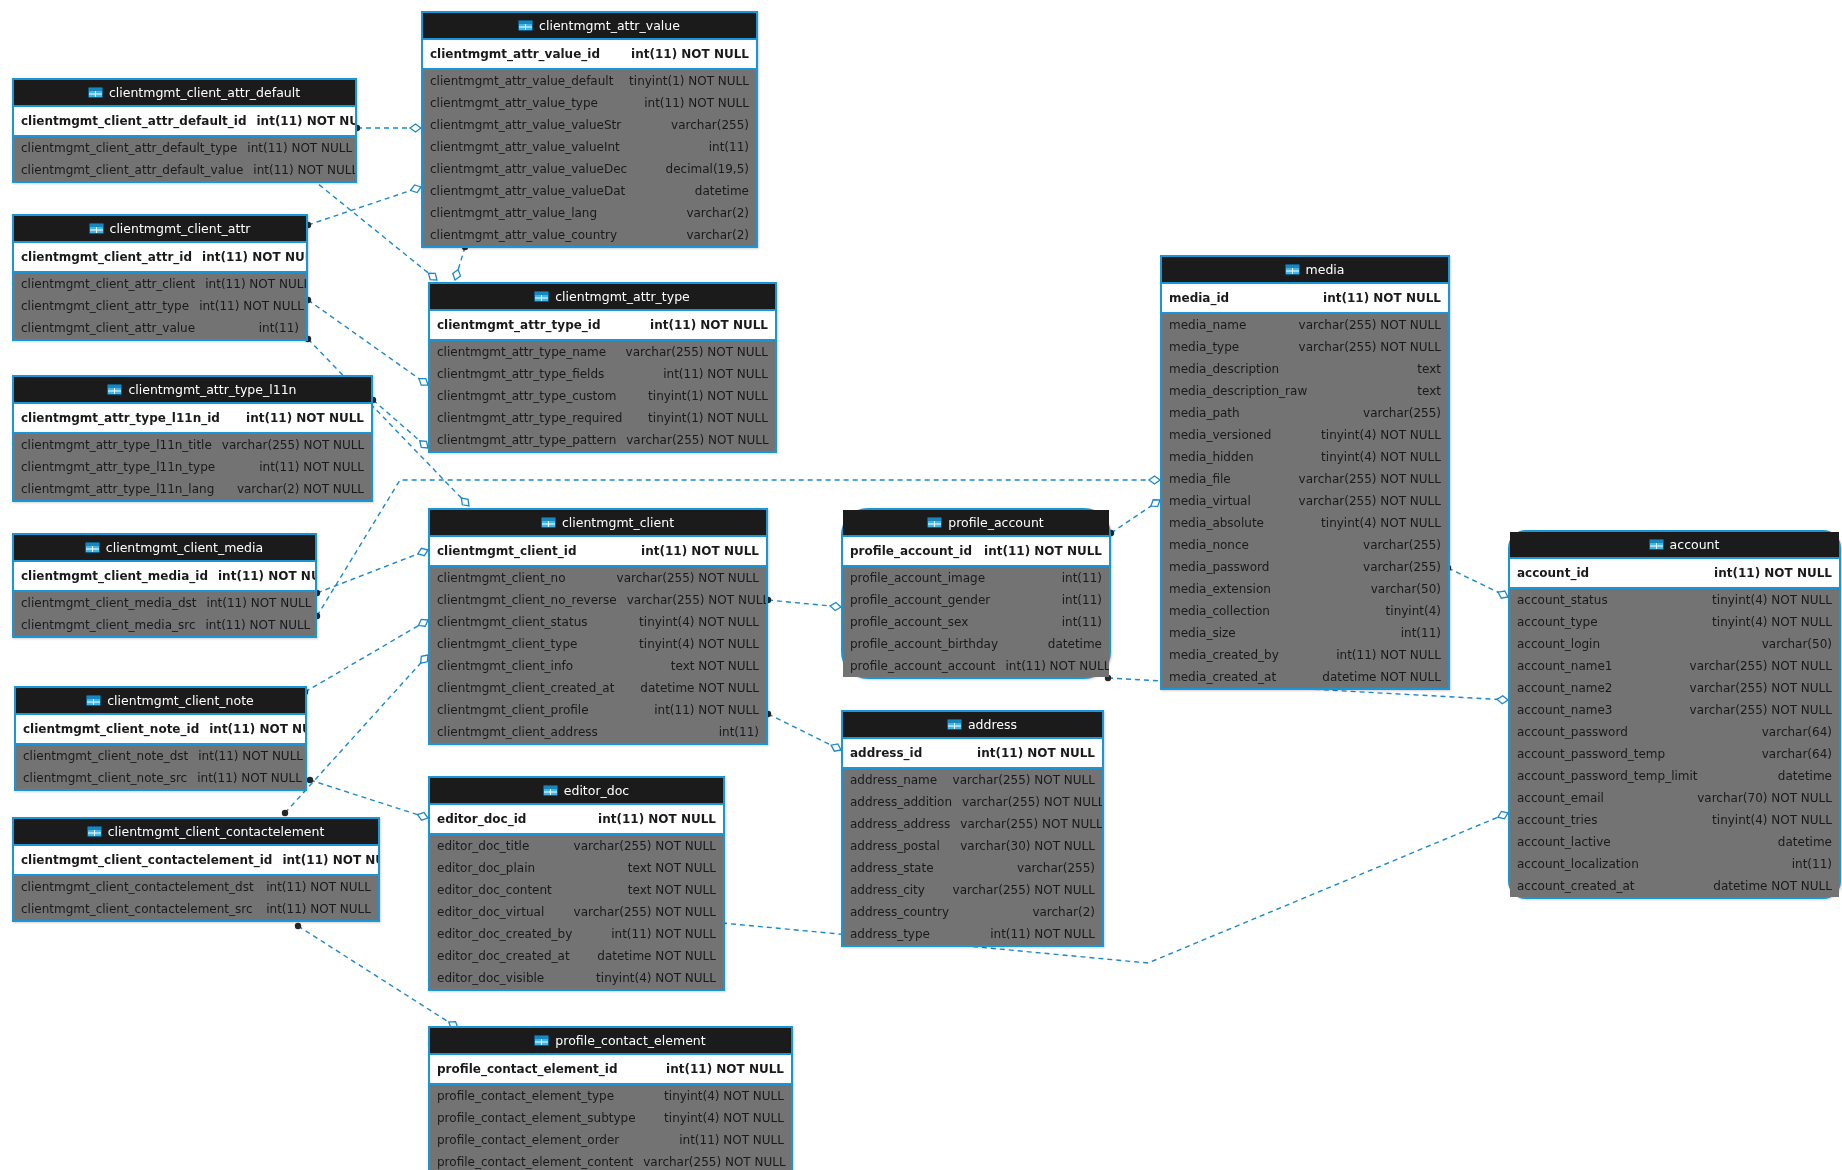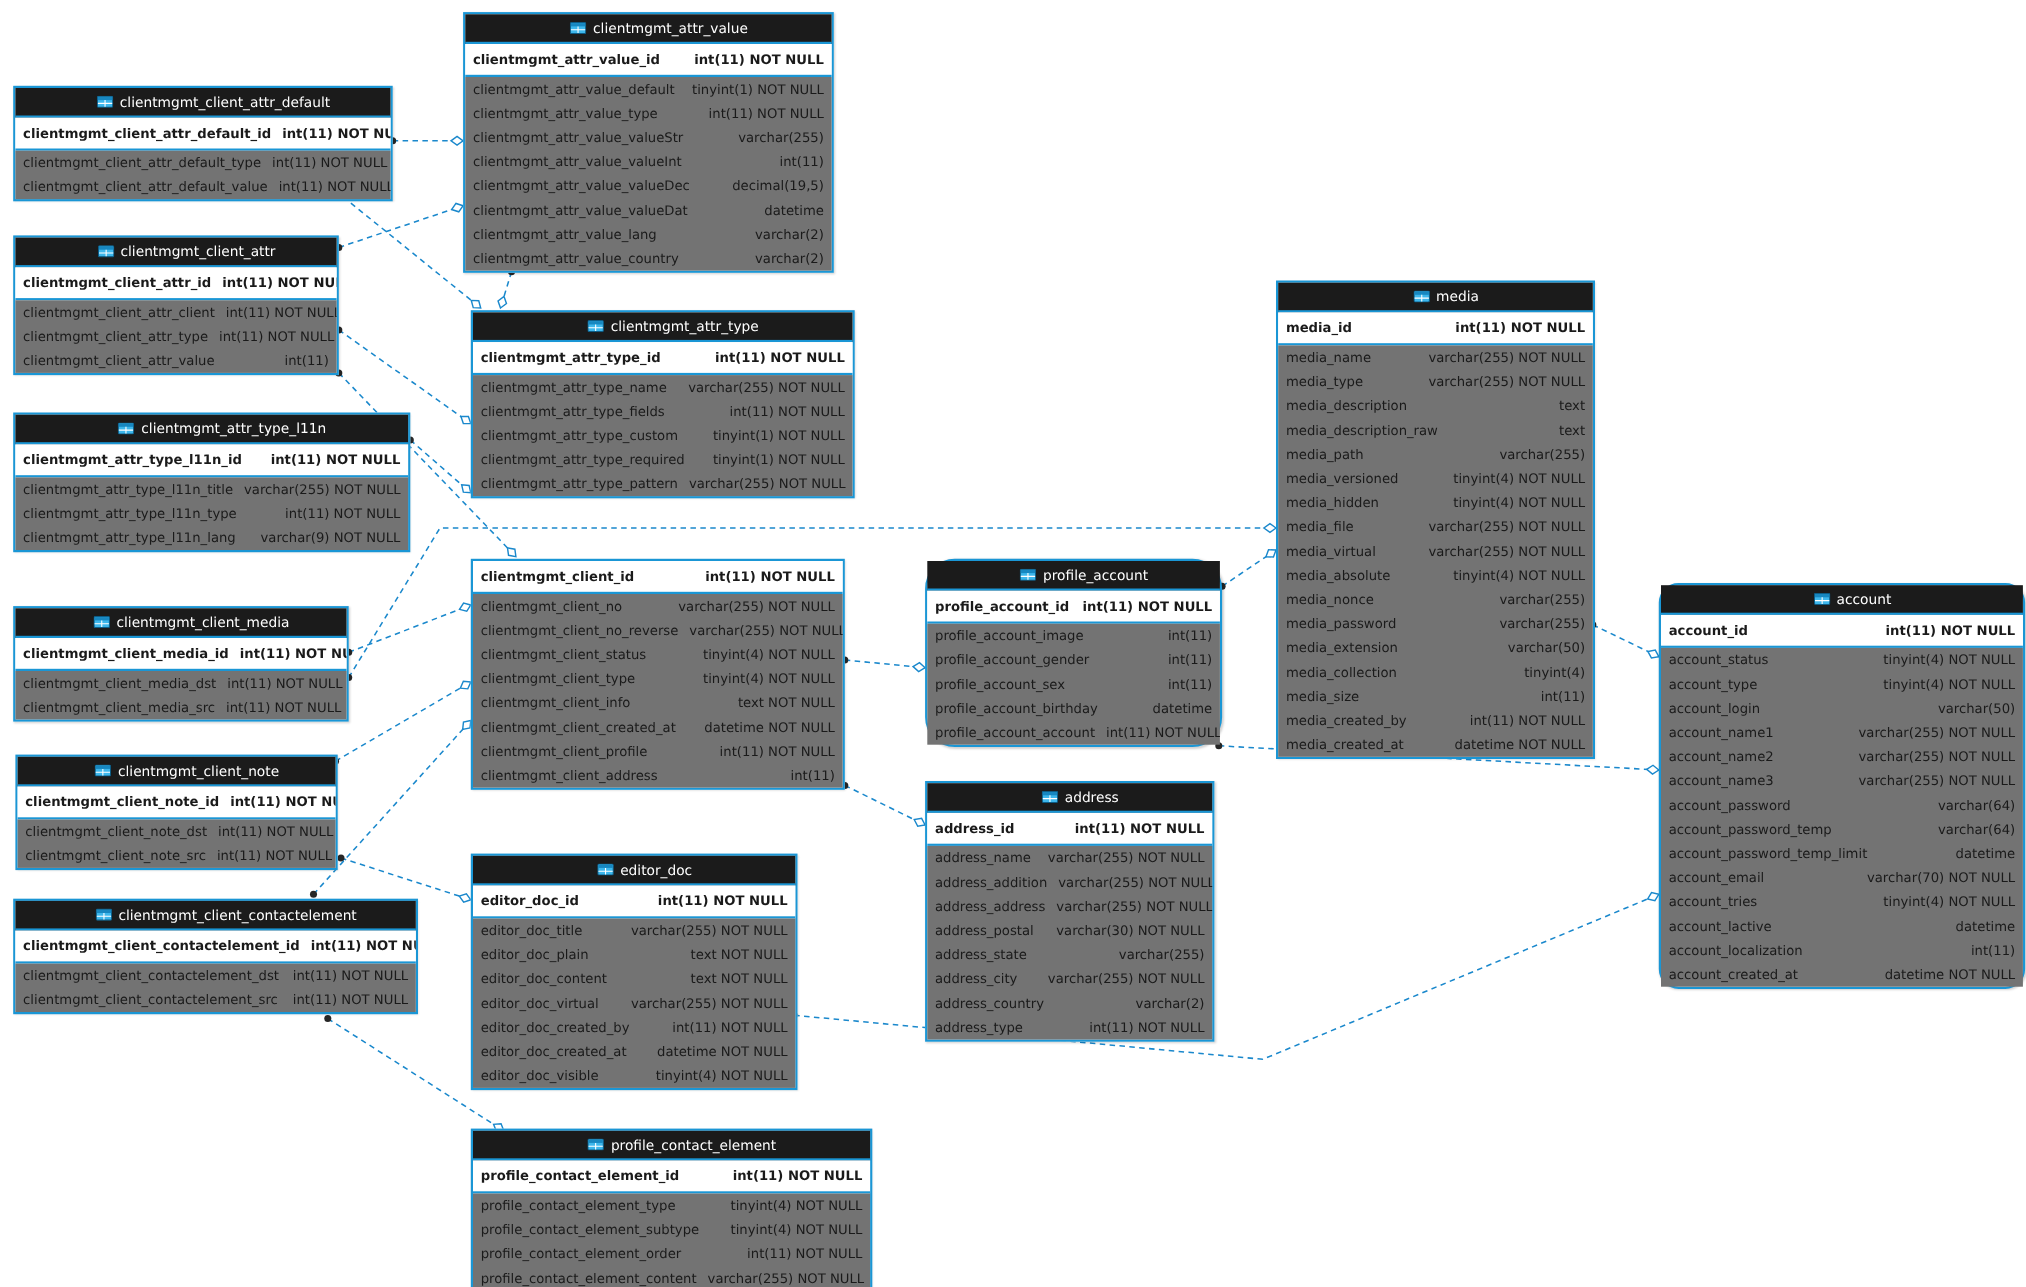--- a/index.html
+++ b/index.html
@@ -252,25 +252,25 @@
           <div class="row">
             <span class="col-name">clientmgmt_attr_type_l11n_title</span>
             <span class="col-type">varchar(255) NOT NULL</span>
           </div>
           <div class="row">
             <span class="col-name">clientmgmt_attr_type_l11n_type</span>
             <span class="col-type">int(11) NOT NULL</span>
           </div>
           <div class="row">
             <span class="col-name">clientmgmt_attr_type_l11n_lang</span>
-            <span class="col-type">varchar(9) NOT NULL</span>
-          </div>
-        </div>
-      </div>
-      <div class="tbl" style="left: 12px; top: 533px; width: 305px; margin-top: 18px;">
+            <span class="col-type">varchar(2) NOT NULL</span>
+          </div>
+        </div>
+      </div>
+      <div class="tbl" style="left: 12px; top: 533px; width: 305px;">
         <div class="tbl-header">
           <span class="tbl-icon">
             <svg width="15" height="11" viewBox="0 0 15 11">
               <rect x="0.5" y="0.5" width="14" height="10" rx="1" fill="#3db7ec" stroke="#0d5c85"></rect>
               <rect x="1" y="1" width="13" height="3" fill="#1787c0"></rect>
               <line x1="7.5" y1="4" x2="7.5" y2="10" stroke="#ffffff" stroke-width="1"></line>
               <line x1="1" y1="7" x2="14" y2="7" stroke="#ffffff" stroke-width="1"></line>
             </svg>
           </span>
           <span>clientmgmt_client_media</span>
@@ -377,20 +377,31 @@
             <span class="col-name">clientmgmt_attr_type_required</span>
             <span class="col-type">tinyint(1) NOT NULL</span>
           </div>
           <div class="row">
             <span class="col-name">clientmgmt_attr_type_pattern</span>
             <span class="col-type">varchar(255) NOT NULL</span>
           </div>
         </div>
       </div>
       <div class="tbl" style="left: 428px; top: 508px; width: 340px;">
+        <div class="tbl-header">
+          <span class="tbl-icon">
+            <svg width="15" height="11" viewBox="0 0 15 11">
+              <rect x="0.5" y="0.5" width="14" height="10" rx="1" fill="#3db7ec" stroke="#0d5c85"></rect>
+              <rect x="1" y="1" width="13" height="3" fill="#1787c0"></rect>
+              <line x1="7.5" y1="4" x2="7.5" y2="10" stroke="#ffffff" stroke-width="1"></line>
+              <line x1="1" y1="7" x2="14" y2="7" stroke="#ffffff" stroke-width="1"></line>
+            </svg>
+          </span>
+          <span>clientmgmt_client</span>
+        </div>
         <div class="tbl-pk">
           <span class="col-name">clientmgmt_client_id</span>
           <span class="col-type">int(11) NOT NULL</span>
         </div>
         <div class="tbl-rows">
           <div class="row">
             <span class="col-name">clientmgmt_client_no</span>
             <span class="col-type">varchar(255) NOT NULL</span>
           </div>
           <div class="row">

